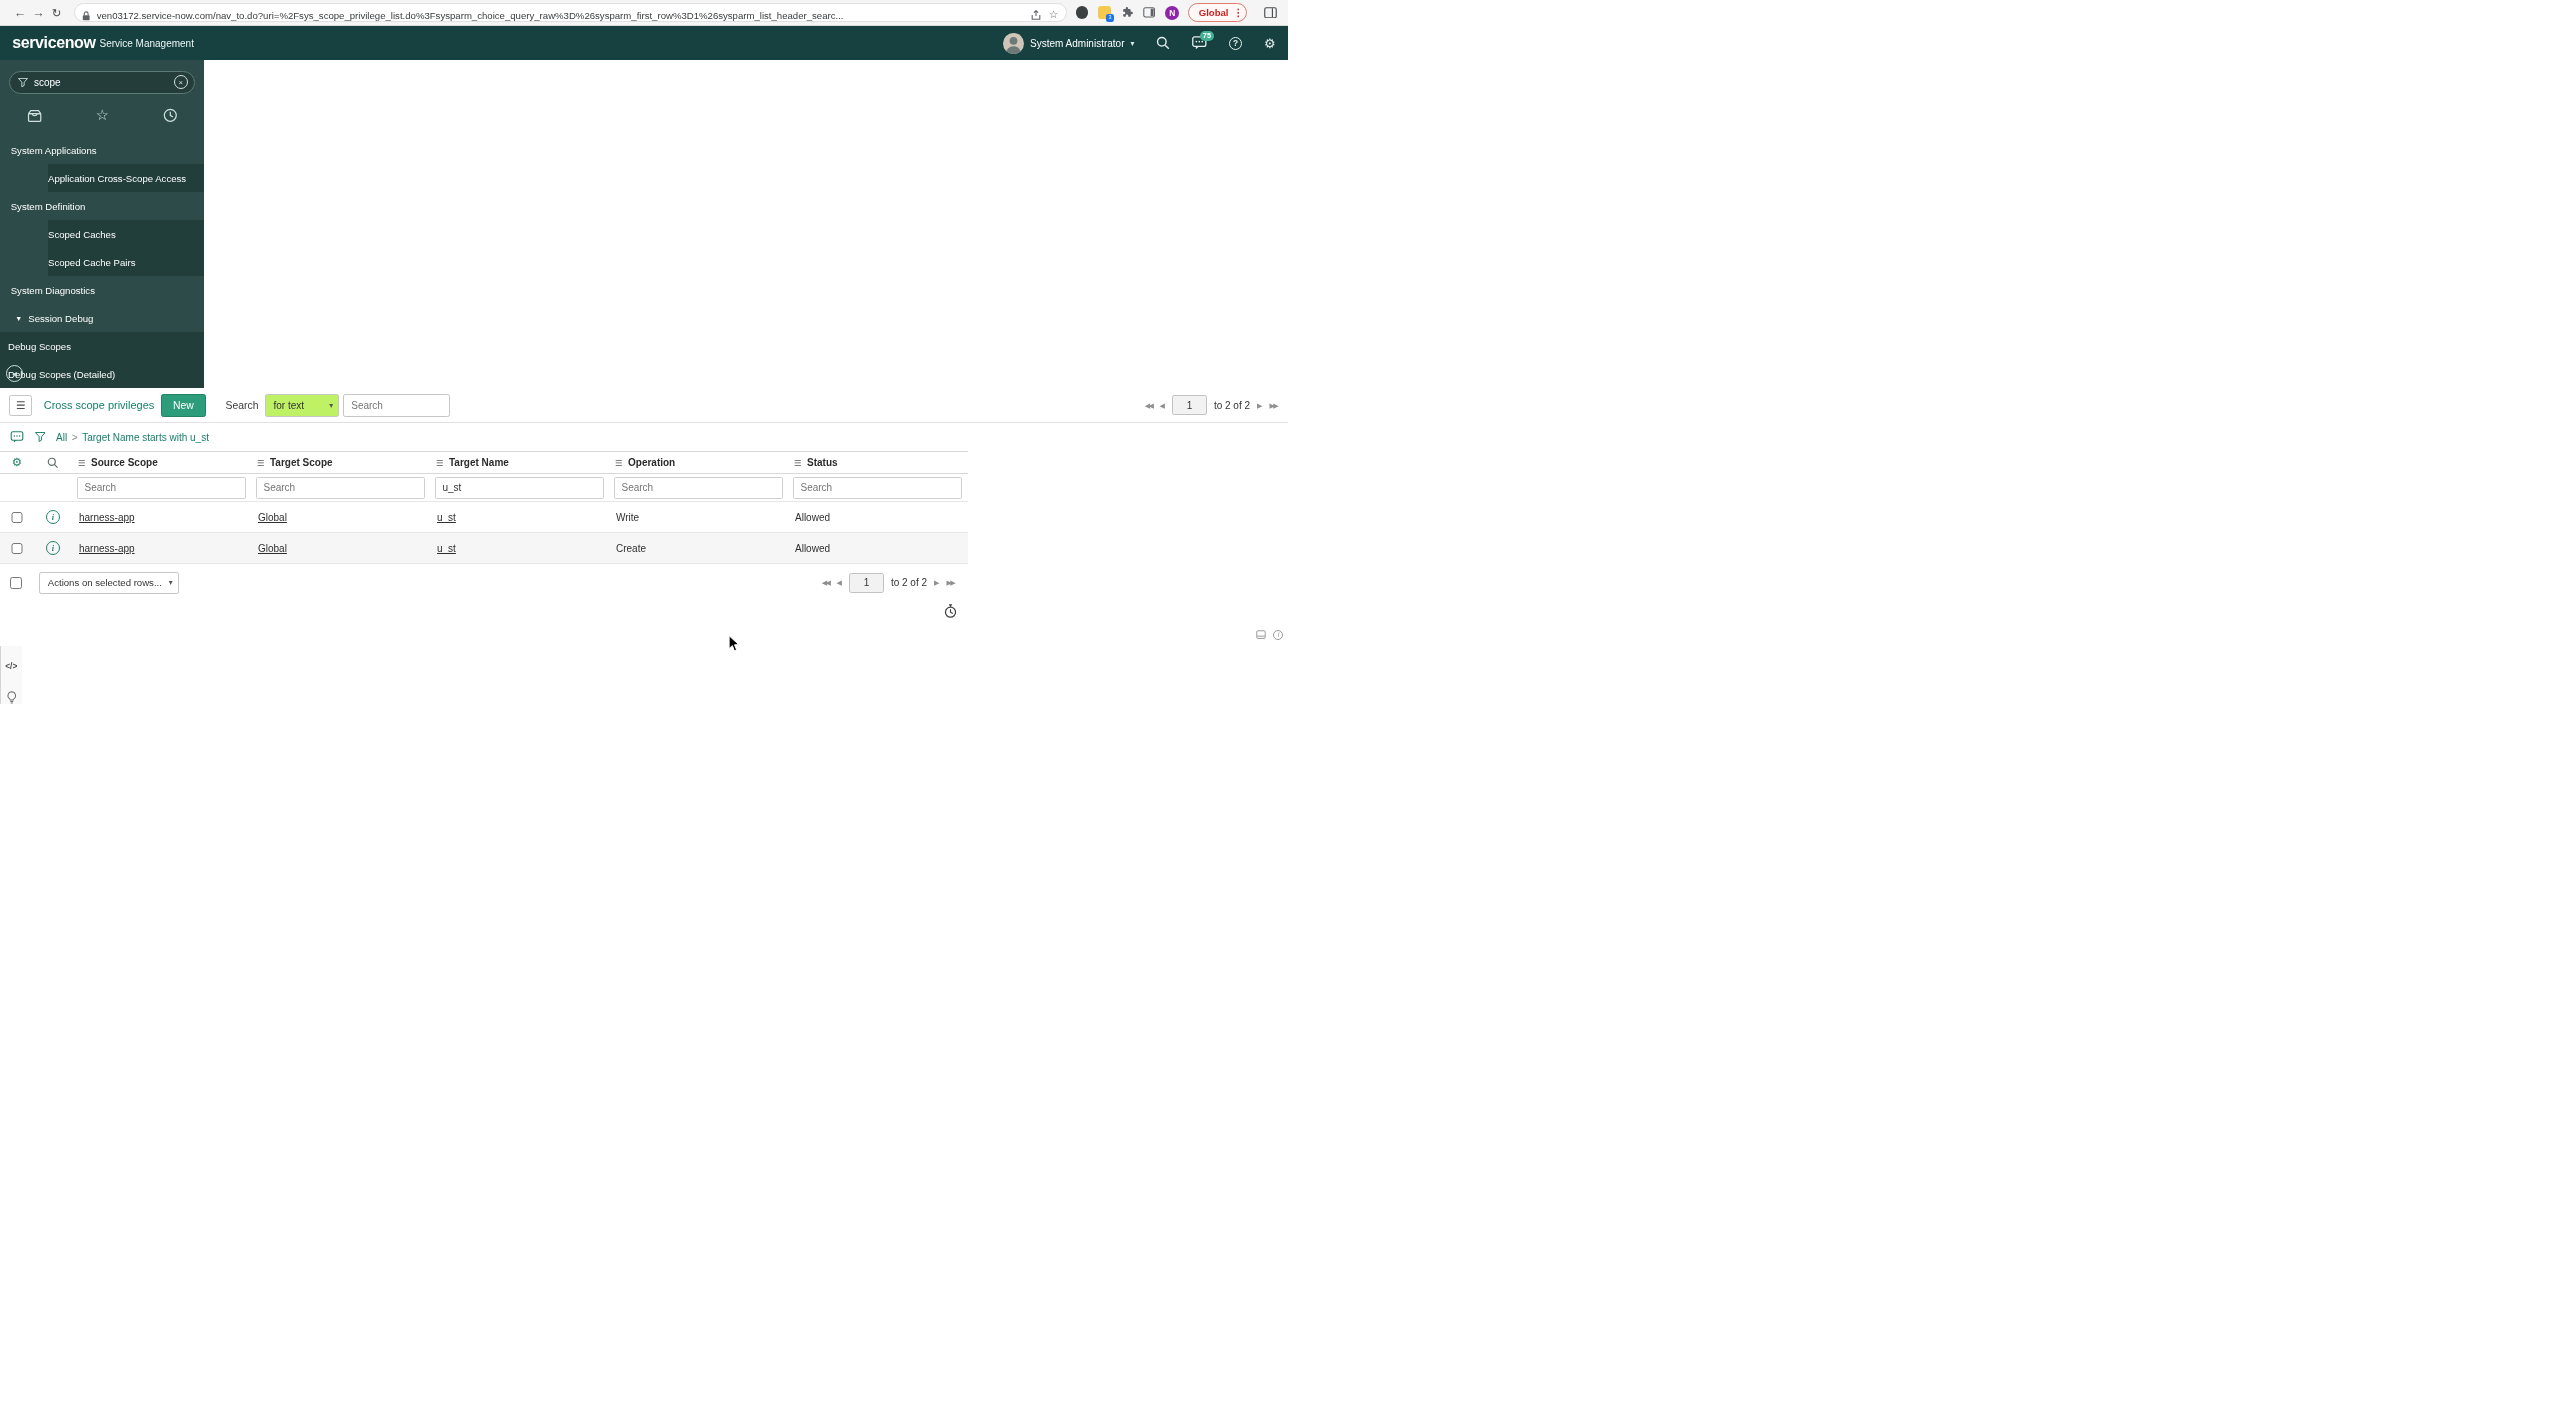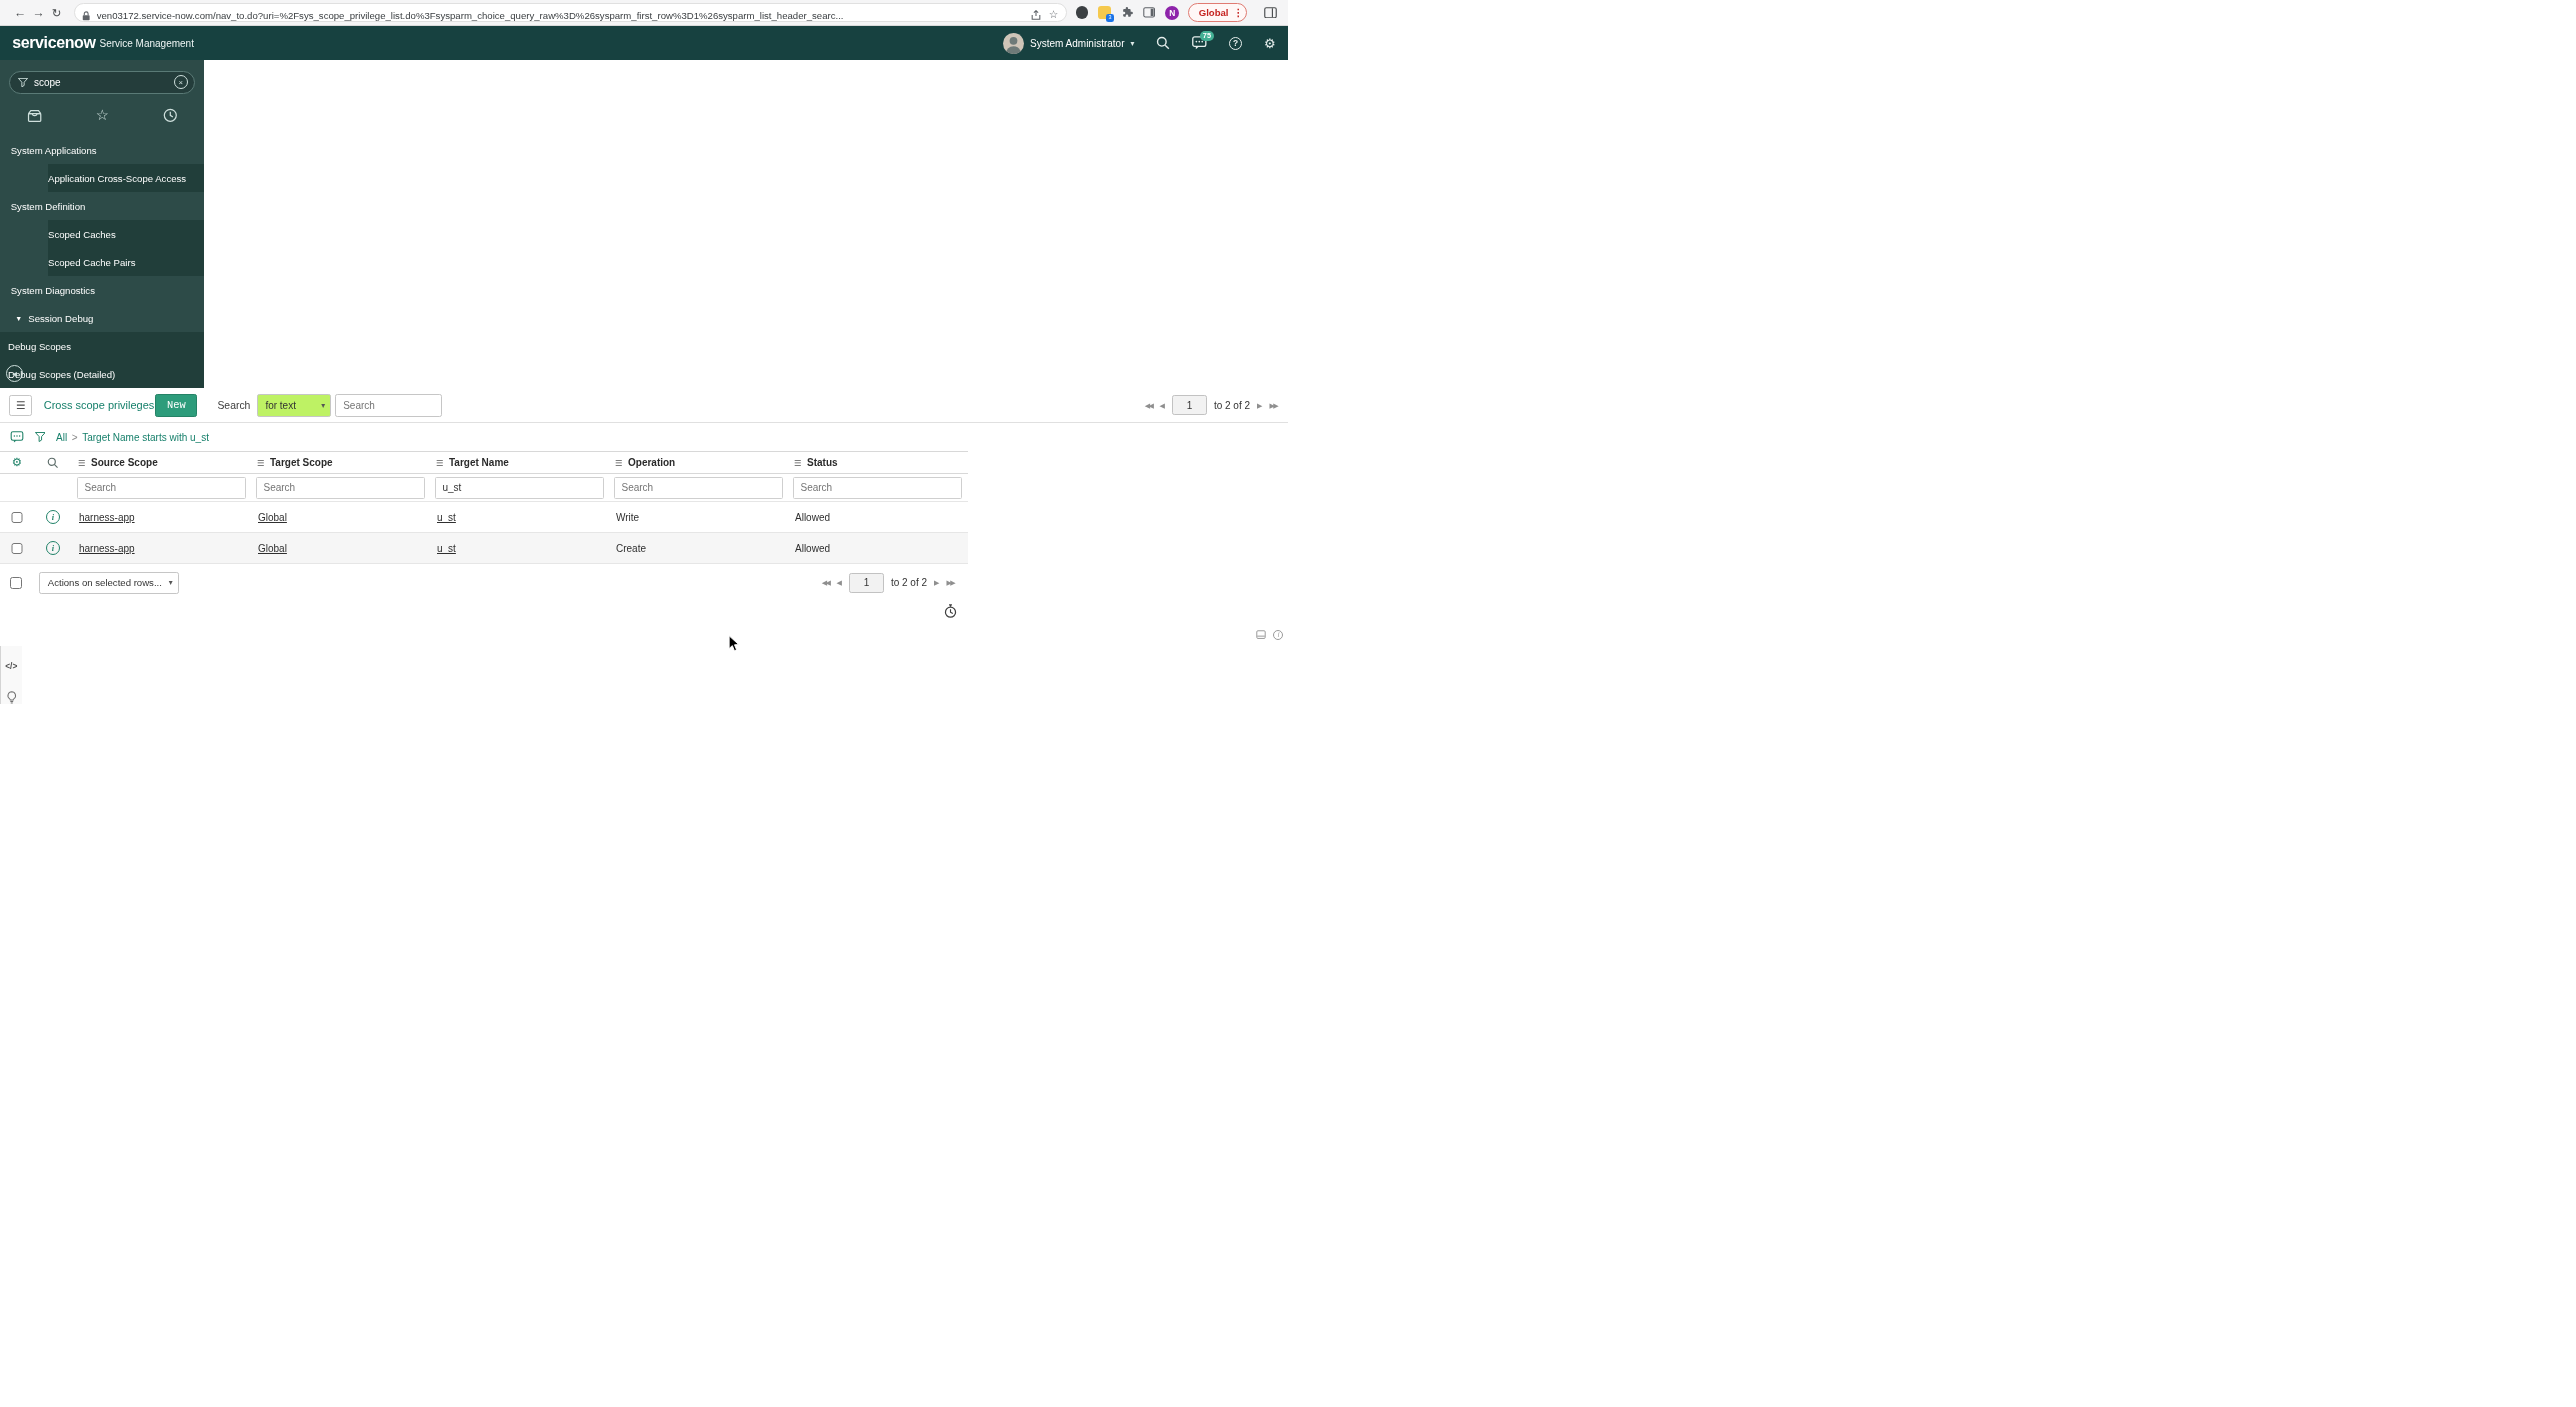--- a/index.html
+++ b/index.html
@@ -74,21 +74,21 @@
   .nav-item.expanded{padding-left:15.3px;background:var(--sidebar-bg);}
   .tree-tri{font-size:7px;margin-right:6.1px;color:#fff;}
   .sidebar-collapse{position:absolute;left:6.1px;bottom:6.1px;width:17px;height:17px;border:1.5px solid #cfe0dd;border-radius:50%;display:flex;align-items:center;justify-content:center;color:#cfe0dd;font-size:6.1px;}
 
   
   .main{flex:1;position:relative;background:#fff;min-width:0;}
 
   .list-toolbar{height:35px;display:flex;align-items:center;padding:0 7.7px 0 9.2px;border-bottom:0.8px solid #e0e0e0;}
   .hm-btn{width:23px;height:21.5px;border:0.8px solid var(--border-gray);border-radius:2.3px;background:#fff;display:flex;align-items:center;justify-content:center;font-size:10.7px;color:#4c4c4c;}
   .list-title{margin-left:11.5px;font-size:11px;color:var(--teal);cursor:pointer;}
-  .new-btn{margin-left:1px;height:23px;padding:0 10.7px;border:0.8px solid #258266;border-radius:2.3px;background:var(--new-btn);color:#fff;font-size:10.4px;display:flex;align-items:center;font-family:Liberation Mono, monospace;}
+  .new-btn{margin-left:7px;height:23px;padding:0 10.7px;border:0.8px solid #258266;border-radius:2.3px;background:var(--new-btn);color:#fff;font-size:10.4px;display:flex;align-items:center;}
   .search-lbl{margin-left:20px;font-size:10.4px;color:#3c3c3c;}
   .fake-select{position:relative;margin-left:7px;width:74px;height:23px;border:0.8px solid var(--border-gray);border-radius:2.3px;background:#bef264;font-size:10px;color:#333;display:flex;align-items:center;padding:0 15.3px 0 7px;}
   .fake-select .caret{position:absolute;right:5.4px;font-size:7.7px;color:#555;}
   .tb-search{margin-left:3.8px;width:107px;height:23px;border:0.8px solid var(--border-gray);border-radius:2.3px;padding:0 7px;font-size:10px;color:#333;outline:none;}
   .pager{margin-left:auto;display:flex;align-items:center;gap:7px;padding-right:3.1px;}
   .pg-btn{font-size:7px;color:#8f8f8f;cursor:pointer;line-height:1;}
   .pg-btn.dbl{letter-spacing:-1.5px;}
   .pg-input{width:35px;height:20px;border:0.8px solid #c2c2c2;border-radius:2.3px;background:#f2f2f2;text-align:center;font-size:10px;color:#333;outline:none;}
   .pg-range{font-size:10px;color:#333;white-space:nowrap;}
 

